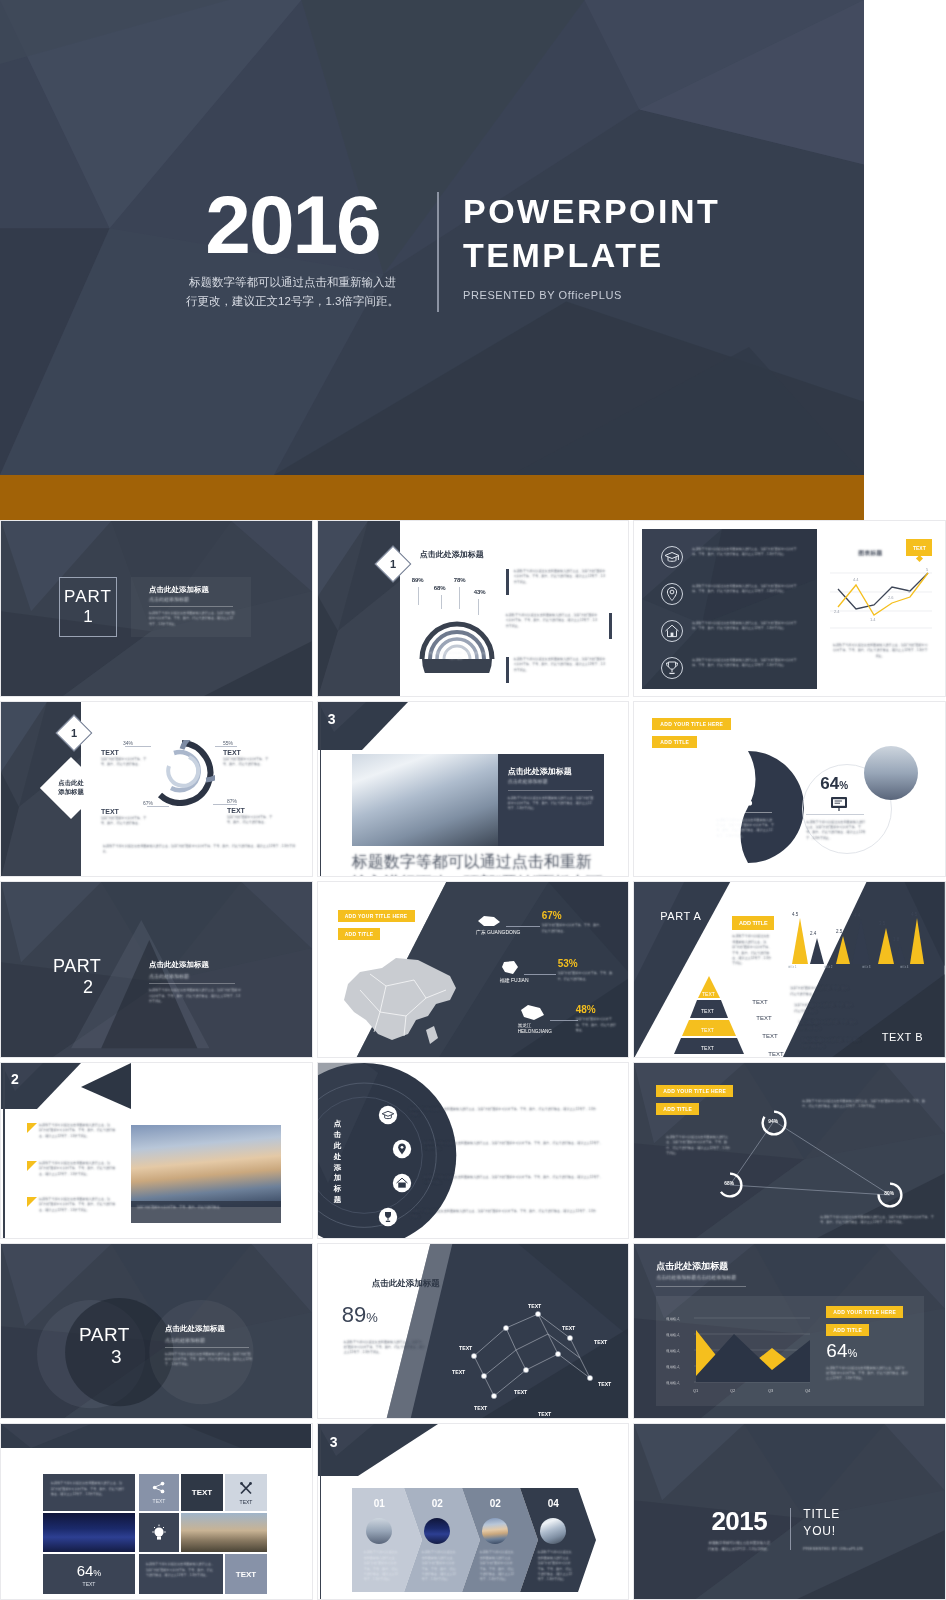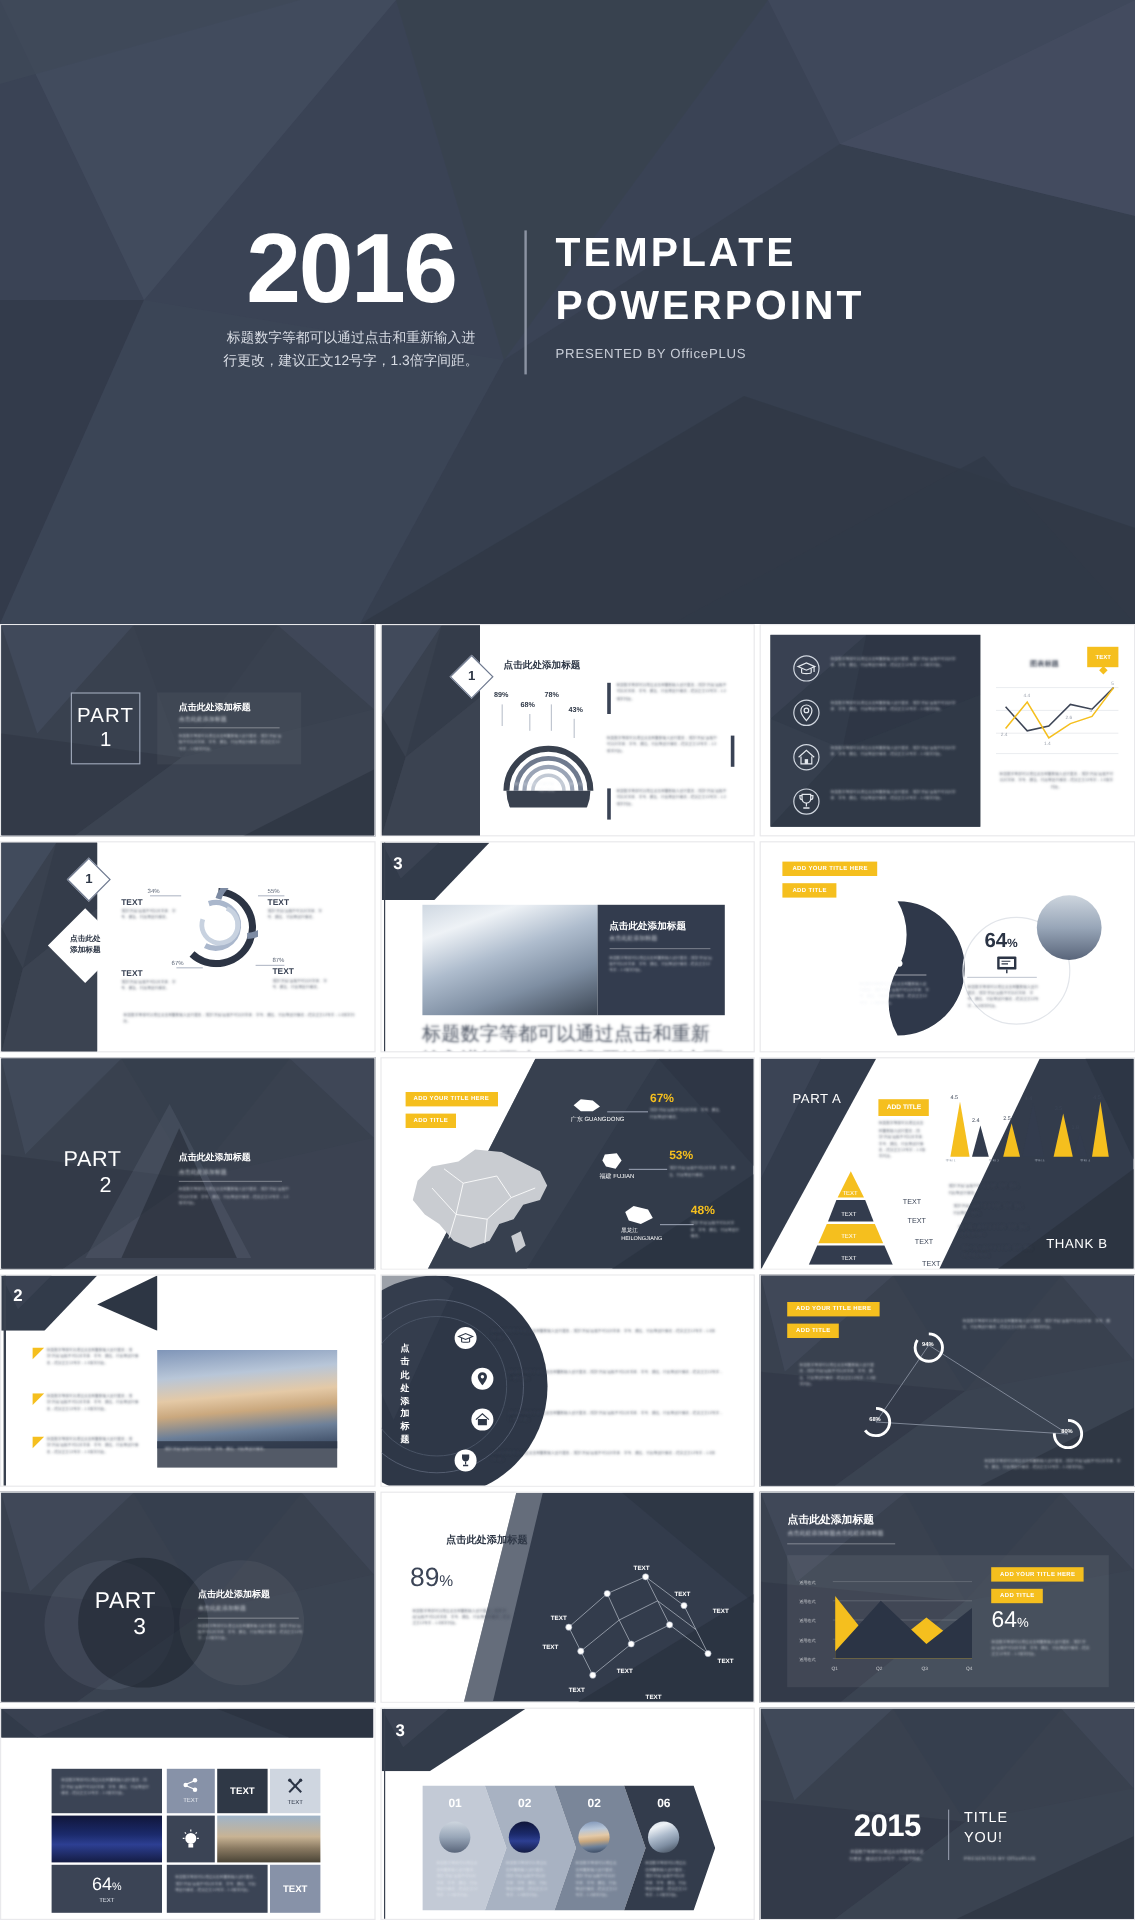--- a/index.html
+++ b/index.html
@@ -1,20 +1,20 @@
 <!DOCTYPE html>
 <html><head>
 <meta charset="utf-8">
 <style>
   * { margin:0; padding:0; box-sizing:border-box; }
   html,body { width:946px; height:1600px; background:#fff; font-family:"Liberation Sans", sans-serif; }
   #page { position:relative; width:946px; height:1600px; overflow:hidden; background:#ffffff; }
 
   
-  .cover { position:relative; width:946px; height:520px; background:#a16207; overflow:hidden; }
+  .cover { position:relative; width:864px; height:520px; background:#a16207; overflow:hidden; }
   .cover-content { position:absolute; left:170px; top:186px; display:flex; align-items:flex-start; }
   .yr-block { width:245px; text-align:center; }
   .yr { font-size:82px; font-weight:bold; color:#fff; letter-spacing:-2px; line-height:0.95; }
   .yr-sub { font-size:11.5px; color:#d8dce4; line-height:1.65; margin-top:9px; text-align:center; }
   .vrule { width:2px; background:#8c93a3; height:120px; margin:6px 24px 0 22px; }
   .pp-block { padding-top:4px; }
   .pp1 { font-size:34px; font-weight:bold; color:#fff; letter-spacing:2.5px; line-height:1.28; }
   .pp2 { font-size:11px; color:#c8cdd7; letter-spacing:.6px; margin-top:12px; }
 
   
@@ -76,22 +76,22 @@
     <div class="cover-content">
       <div class="yr-block">
         <div class="yr">2016</div>
         <div class="yr-sub">
           <div>标题数字等都可以通过点击和重新输入进</div>
           <div>行更改，建议正文12号字，1.3倍字间距。</div>
         </div>
       </div>
       <div class="vrule"></div>
       <div class="pp-block">
+        <div class="pp1">POWERPOINT</div>
         <div class="pp1">TEMPLATE</div>
-        <div class="pp1">POWERPOINT</div>
         <div class="pp2">PRESENTED BY OfficePLUS</div>
       </div>
     </div>
   </div>
 
   <div class="grid">
 
     <div class="slide dark">
       <svg class="fill" viewBox="0 0 310 176" preserveAspectRatio="none">
         <rect width="310" height="176" fill="#39414f"></rect>
@@ -446,21 +446,21 @@
     <div class="slide">
       <svg class="fill" viewBox="0 0 310 176" preserveAspectRatio="none">
         <rect width="310" height="176" fill="#ffffff"></rect>
         <polygon points="0,0 96,0 0,176" fill="#333c4c"></polygon>
         <polygon points="0,0 50,0 0,100" fill="#3d4657" opacity=".8"></polygon>
         <polygon points="232,0 310,0 310,176 148,176" fill="#333c4c"></polygon>
         <polygon points="270,0 310,0 310,84" fill="#2c3543" opacity=".8"></polygon>
         <polygon points="196,176 310,92 310,176" fill="#2a323f" opacity=".8"></polygon>
       </svg>
       <div style="position:absolute;left:26px;top:28px;color:#fff;font-size:11px;letter-spacing:.5px;">PART A</div>
-      <div style="position:absolute;right:22px;bottom:14px;color:#fff;font-size:11px;letter-spacing:.5px;">THANK B</div>
+      <div style="position:absolute;right:22px;bottom:14px;color:#fff;font-size:11px;letter-spacing:.5px;">TEXT B</div>
 
       <div class="gold" style="position:absolute;left:98px;top:34px;width:42px;height:14px;display:flex;align-items:center;justify-content:center;">
         <span style="font-size:5.5px;color:#fff;font-weight:bold;">ADD TITLE</span>
       </div>
       <div class="blur lorem" style="position:absolute;left:98px;top:52px;width:40px;">标题数字等都可以通过点击和重新输入进行更改，顶部“开始”面板中可以对字体、字号、颜色、行距等进行修改，建议正文12号字，1.3倍字间距。</div>
 
       <svg style="position:absolute;left:148px;top:30px;" width="148" height="56" viewBox="0 0 148 56">
         <polygon points="10,52 18,6 26,52" fill="#f5bf1e"></polygon>
           <text x="10" y="4" font-size="4.5" fill="#3b4456" font-family="Liberation Sans">4.5</text>
         <polygon points="28,52 35,26 42,52" fill="#333c4e"></polygon>
@@ -827,21 +827,21 @@
 
       <svg style="position:absolute;left:34px;top:64px;" width="244" height="104" viewBox="0 0 244 104">
         <polygon points="0,0 52,0 70,52 52,104 0,104" fill="#c3cad6"></polygon>
         <polygon points="52,0 110,0 128,52 110,104 52,104 70,52" fill="#a8b2c2"></polygon>
         <polygon points="110,0 168,0 186,52 168,104 110,104 128,52" fill="#7a8699"></polygon>
         <polygon points="168,0 226,0 244,52 226,104 168,104 186,52" fill="#333c4c"></polygon>
       </svg>
       <div style="position:absolute;left:56px;top:74px;color:#fff;font-size:10px;font-weight:bold;">01</div>
       <div style="position:absolute;left:114px;top:74px;color:#fff;font-size:10px;font-weight:bold;text-align:center;">02</div>
       <div style="position:absolute;left:172px;top:74px;color:#fff;font-size:10px;font-weight:bold;">02</div>
-      <div style="position:absolute;left:230px;top:74px;color:#fff;font-size:10px;font-weight:bold;">06</div>
+      <div style="position:absolute;left:230px;top:74px;color:#fff;font-size:10px;font-weight:bold;">04</div>
 
       <div class="img-bld" style="position:absolute;left:48px;top:94px;width:26px;height:26px;border-radius:50%;"></div>
       <div class="img-night" style="position:absolute;left:106px;top:94px;width:26px;height:26px;border-radius:50%;"></div>
       <div class="img-city" style="position:absolute;left:164px;top:94px;width:26px;height:26px;border-radius:50%;"></div>
       <div class="img-arch" style="position:absolute;left:222px;top:94px;width:26px;height:26px;border-radius:50%;"></div>
 
       <div class="blur-lt lorem" style="position:absolute;left:46px;top:126px;width:36px;">标题数字等都可以通过点击和重新输入进行更改，顶部“开始”面板中可以对字体、字号、颜色、行距等进行修改，建议正文12号字，1.3倍字间距。</div>
       <div class="blur-lt lorem" style="position:absolute;left:104px;top:126px;width:36px;">标题数字等都可以通过点击和重新输入进行更改，顶部“开始”面板中可以对字体、字号、颜色、行距等进行修改，建议正文12号字，1.3倍字间距。</div>
       <div class="blur-lt lorem" style="position:absolute;left:162px;top:126px;width:36px;">标题数字等都可以通过点击和重新输入进行更改，顶部“开始”面板中可以对字体、字号、颜色、行距等进行修改，建议正文12号字，1.3倍字间距。</div>
       <div class="blur-lt lorem" style="position:absolute;left:220px;top:126px;width:36px;">标题数字等都可以通过点击和重新输入进行更改，顶部“开始”面板中可以对字体、字号、颜色、行距等进行修改，建议正文12号字，1.3倍字间距。</div>

